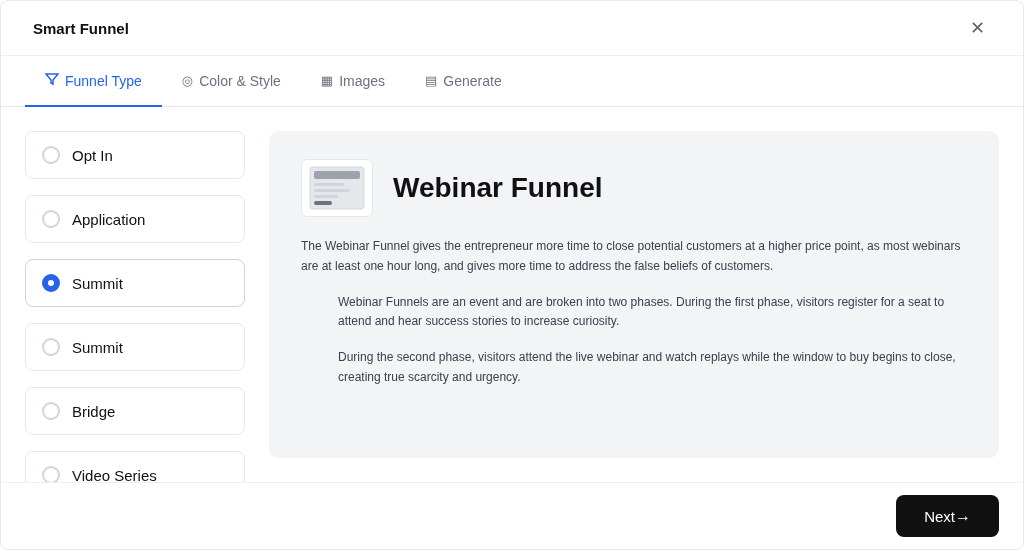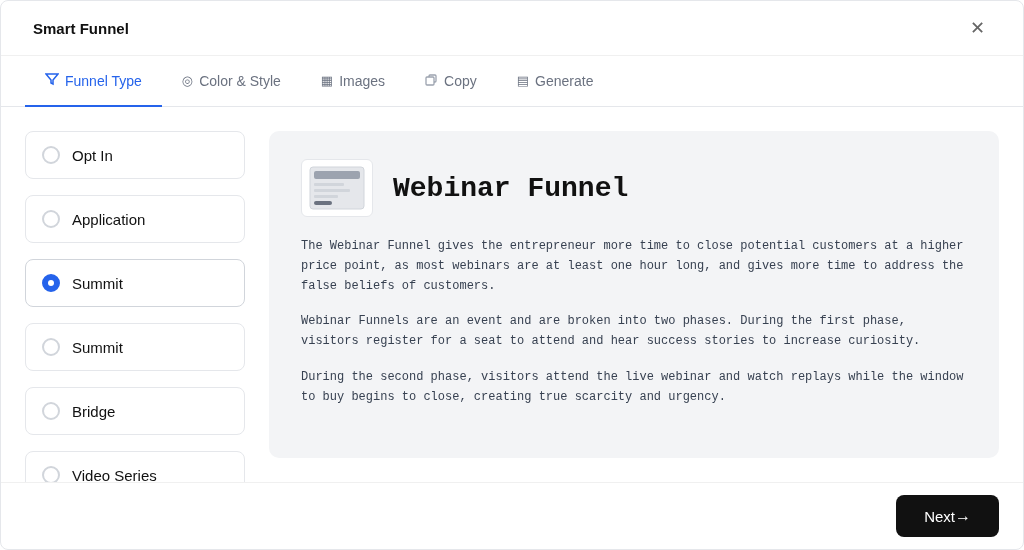--- a/index.html
+++ b/index.html
@@ -134,21 +134,20 @@
       border-radius: 50%;
       background: #fff;
     }
 
     .detail-panel {
       flex: 1;
       background: #f3f4f6;
       border-radius: 10px;
       padding: 28px 32px;
       overflow-y: auto;
-      font-family: Liberation Mono, monospace;
     }
 
     .detail-header {
       display: flex;
       align-items: center;
       gap: 20px;
       margin-bottom: 20px;
     }
 
     .funnel-icon {
@@ -176,20 +175,21 @@
     }
 
     .detail-body {
       font-size: 12px;
       color: #374151;
       line-height: 1.65;
     }
 
     .detail-body p + p {
       margin-top: 16px;
+      margin-left: 37px;
     }
 
     .footer {
       display: flex;
       justify-content: flex-end;
       padding: 12px 24px;
       border-top: 1px solid #f0f0f0;
     }
 
     .next-btn {
@@ -228,29 +228,20 @@
       </span>
       <span>Funnel Type</span>
     </div>
     <div class="tab-item">
       <span class="tab-icon">◎</span>
       <span>Color &amp; Style</span>
     </div>
     <div class="tab-item">
       <span class="tab-icon">▦</span>
       <span>Images</span>
-    </div>
-    <div class="tab-item">
-      <span class="tab-icon">
-        <svg width="13" height="13" viewBox="0 0 13 13" fill="none">
-          <rect x="1" y="4" width="8" height="8" rx="1" stroke="#9ca3af" stroke-width="1.3"></rect>
-          <path d="M4 4V3a1 1 0 011-1h5a1 1 0 011 1v5a1 1 0 01-1 1h-1" stroke="#9ca3af" stroke-width="1.3"></path>
-        </svg>
-      </span>
-      <span>Copy</span>
     </div>
     <div class="tab-item">
       <span class="tab-icon">▤</span>
       <span>Generate</span>
     </div>
   </div>
 
   <div class="main-content">
 
     <div class="funnel-list">

